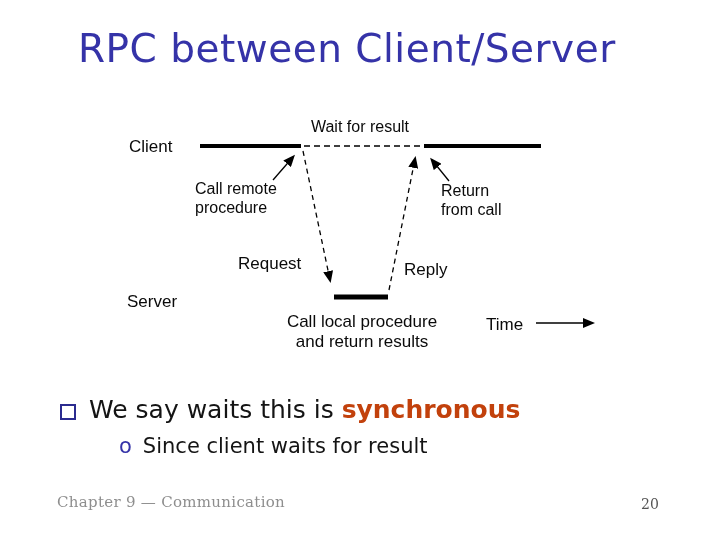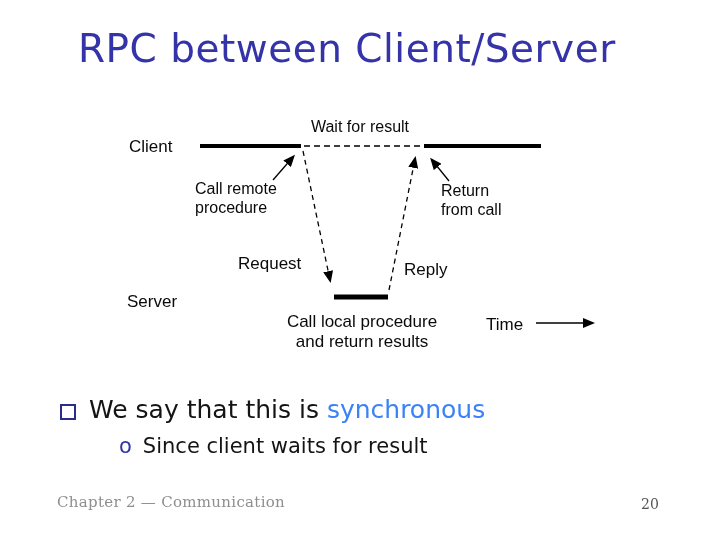--- a/index.html
+++ b/index.html
@@ -22,21 +22,21 @@
   .lbl-big{font-size:17px;}
   .bullet-main{
     position:absolute;left:60px;top:395px;display:flex;align-items:flex-start;
     font-family:"DejaVu Sans",sans-serif;font-size:25px;color:#141414;
     white-space:nowrap;
   }
   .bullet-square{
     width:12px;height:12px;border:2px solid #2B2B8F;background:#fff;
     margin:9px 13px 0 0;flex:0 0 auto;
   }
-  .accent{color:#3b82f6;font-weight:normal;}
+  .accent{color:#c2410c;font-weight:bold;}
   .bullet-sub{
     position:absolute;left:119px;top:434px;display:flex;align-items:flex-start;
     font-family:"DejaVu Sans",sans-serif;font-size:21px;color:#141414;
     white-space:nowrap;
   }
   .sub-marker{color:#3533A8;margin-right:11px;}
   .footer-left{
     position:absolute;left:57px;top:493px;
     font-family:"DejaVu Serif",serif;font-size:15px;letter-spacing:0.3px;
     color:#8E8E8E;white-space:nowrap;
@@ -86,24 +86,24 @@
 
     <text x="362" y="327" text-anchor="middle" class="lbl-big">Call local procedure</text>
     <text x="362" y="347" text-anchor="middle" class="lbl-big">and return results</text>
 
     <text x="486" y="330" class="lbl-big">Time</text>
     <line x1="536" y1="323" x2="592" y2="323" stroke="#000" stroke-width="1.5" marker-end="url(#arrowhead)"></line>
   </svg>
 
   <div class="bullet-main">
     <span class="bullet-square"></span>
-    <span><span>We say that this is </span><span class="accent">synchronous</span></span>
+    <span><span>We say waits this is </span><span class="accent">synchronous</span></span>
   </div>
 
   <div class="bullet-sub">
     <span class="sub-marker">o</span>
     <span>Since client waits for result</span>
   </div>
 
-  <div class="footer-left">Chapter 2 — Communication</div>
+  <div class="footer-left">Chapter 9 — Communication</div>
   <div class="footer-right">20</div>
 
 </div>
 
 </body></html>

